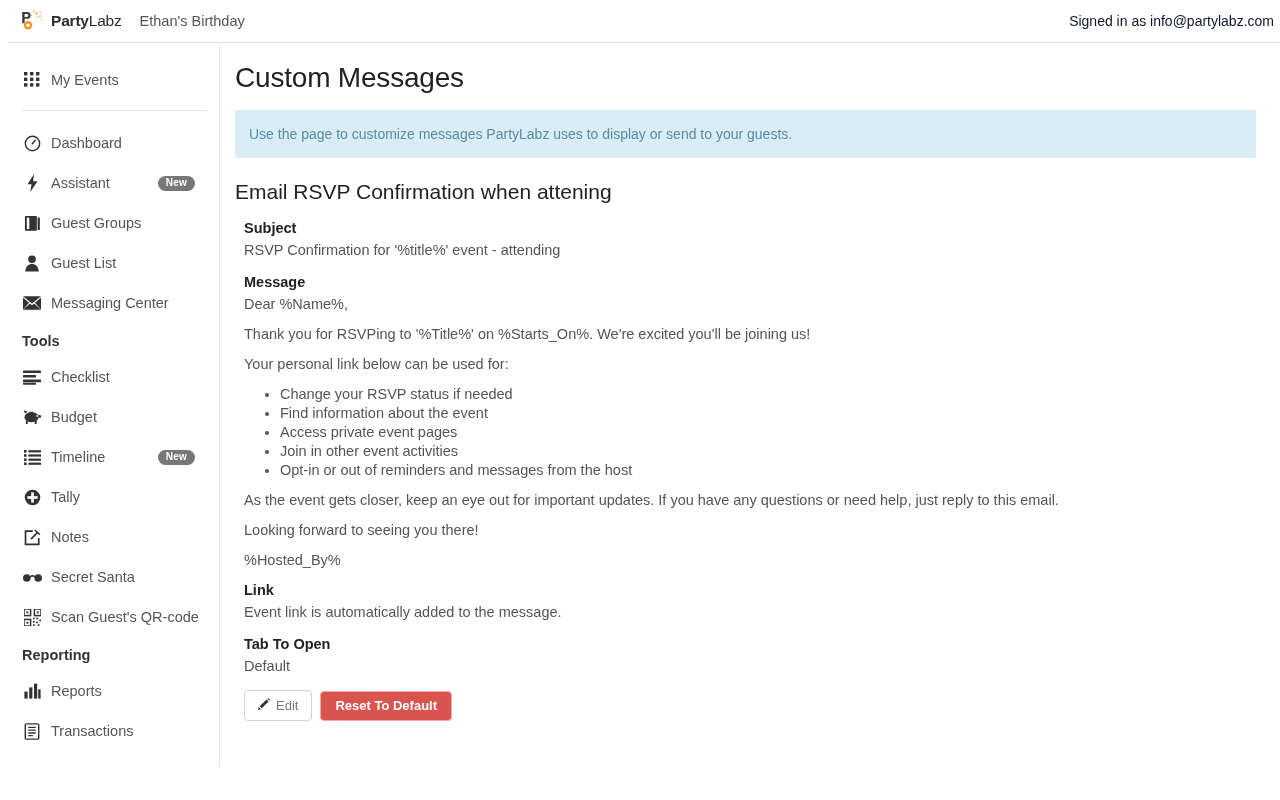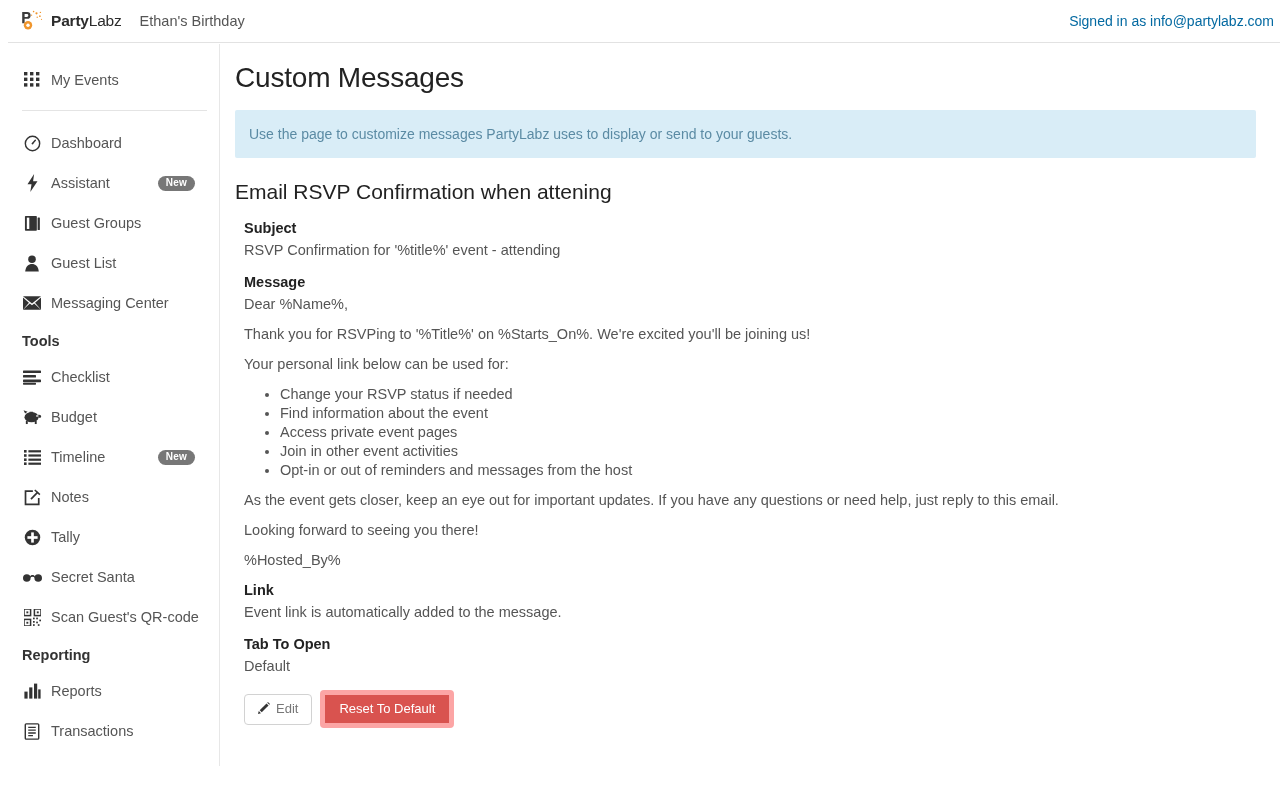--- a/index.html
+++ b/index.html
@@ -28,21 +28,21 @@
     font-size: 15.5px; color: #2c2c2c; letter-spacing: -0.2px;
     white-space: nowrap;
   }
   .brand-name b { font-weight: bold; }
   .event-title {
     margin-left: 18px;
     font-size: 14.5px; color: #555; white-space: nowrap;
   }
   .signed-in {
     margin-left: auto;
-    font-size: 14px; color: #0369a1; white-space: nowrap;
+    font-size: 14px; color: #0f172a; white-space: nowrap;
   }
 
   
   .sidebar {
     position: absolute; top: 44px; left: 0;
     width: 220px; height: 722px;
     background: #ffffff;
     border-right: 1px solid #e7e7e7;
     padding-top: 16px;
     overflow: hidden;
@@ -142,22 +142,22 @@
     display: inline-flex; align-items: center; gap: 6px;
     line-height: 1.1;
     font-family: "Liberation Sans", sans-serif;
   }
   .btn-default {
     background: #ffffff; color: #777;
     border: 1px solid #d2d2d2;
   }
   .btn-danger {
     background: #d9534f; color: #ffffff;
-    border: 5px solid #fca5a5;
-    font-weight: normal;
+    border: 1px solid #fca5a5;
+    font-weight: bold;
     padding: 7px 14px;
   }
   .pencil-icon { color: #333; }
 </style>
 </head>
 <body>
 
 <div class="topbar">
   <div class="brand">
     <span class="brand-logo">
@@ -297,38 +297,38 @@
         <rect x="0" y="12.4" width="2.6" height="2.6"></rect>
           <rect x="4.4" y="12.6" width="12.6" height="2.2"></rect>
       </svg>
     </span>
     <span class="nav-label">Timeline</span>
     <span class="badge-new">New</span>
   </div>
 
   <div class="nav-item">
     <span class="nav-icon">
+      <svg width="17" height="17" viewBox="0 0 18 18">
+        <circle cx="9" cy="9" r="8.2" fill="#333"></circle>
+        <rect x="7.6" y="3.6" width="2.8" height="10.8" fill="#fff"></rect>
+        <rect x="3.6" y="7.6" width="10.8" height="2.8" fill="#fff"></rect>
+      </svg>
+    </span>
+    <span class="nav-label">Tally</span>
+  </div>
+
+  <div class="nav-item">
+    <span class="nav-icon">
       <svg width="17" height="17" viewBox="0 0 18 18" fill="none" stroke="#333" stroke-width="1.8">
         <path d="M15.6 9.4 V16.2 H1.6 V2.2 H9.4"></path>
         <path d="M11.4 1.0 L16.8 6.0" stroke-width="1.6"></path>
         <path d="M7.4 10.8 L14.6 3.4" stroke-width="1.8"></path>
       </svg>
     </span>
     <span class="nav-label">Notes</span>
-  </div>
-
-  <div class="nav-item">
-    <span class="nav-icon">
-      <svg width="17" height="17" viewBox="0 0 18 18">
-        <circle cx="9" cy="9" r="8.2" fill="#333"></circle>
-        <rect x="7.6" y="3.6" width="2.8" height="10.8" fill="#fff"></rect>
-        <rect x="3.6" y="7.6" width="10.8" height="2.8" fill="#fff"></rect>
-      </svg>
-    </span>
-    <span class="nav-label">Tally</span>
   </div>
 
   <div class="nav-item">
     <span class="nav-icon">
       <svg width="19" height="11" viewBox="0 0 20 11" fill="#333">
         <circle cx="4.0" cy="6.0" r="4.0"></circle>
         <circle cx="16.0" cy="6.0" r="4.0"></circle>
         <path d="M7.4 4.4 C8.8 2.4 11.2 2.4 12.6 4.4 L12.6 6.0 C11.2 4.2 8.8 4.2 7.4 6.0 z"></path>
       </svg>
     </span>

